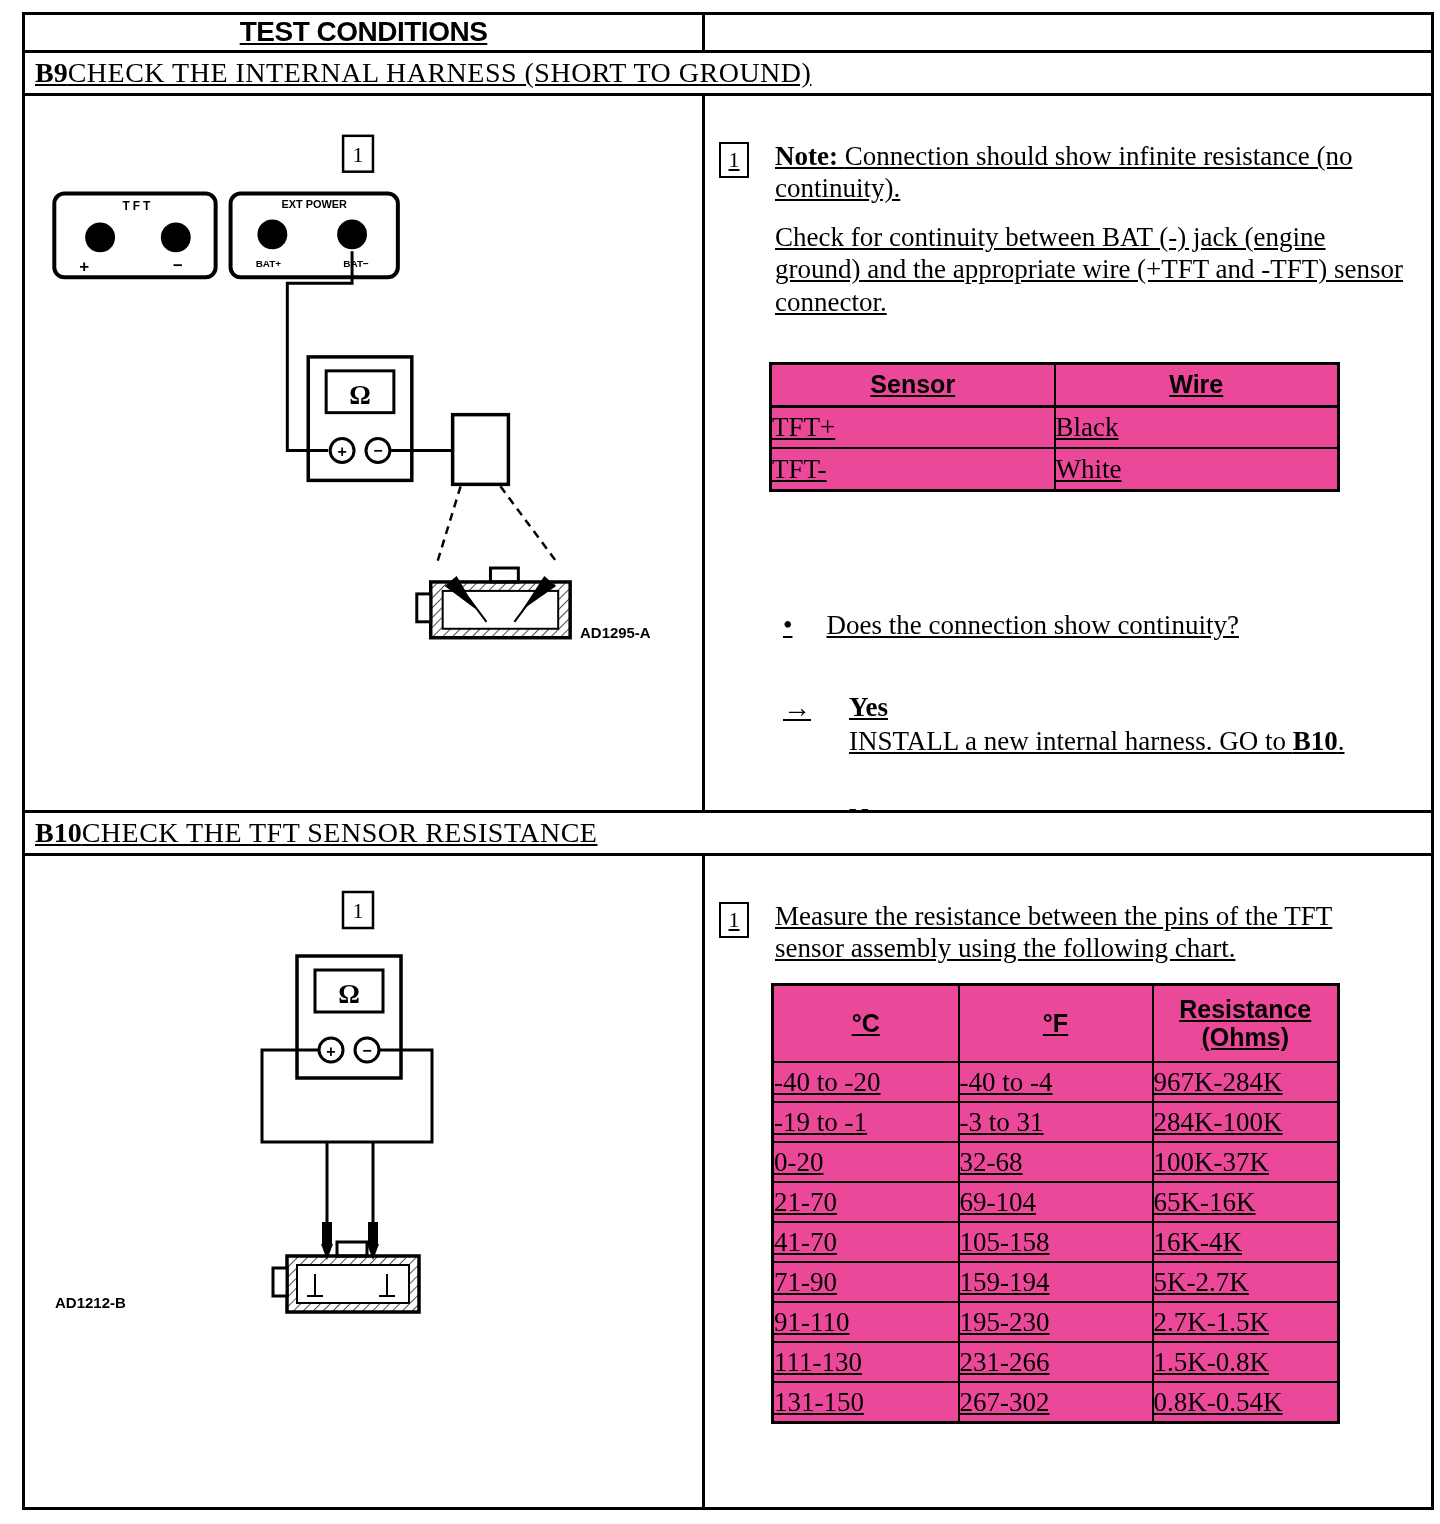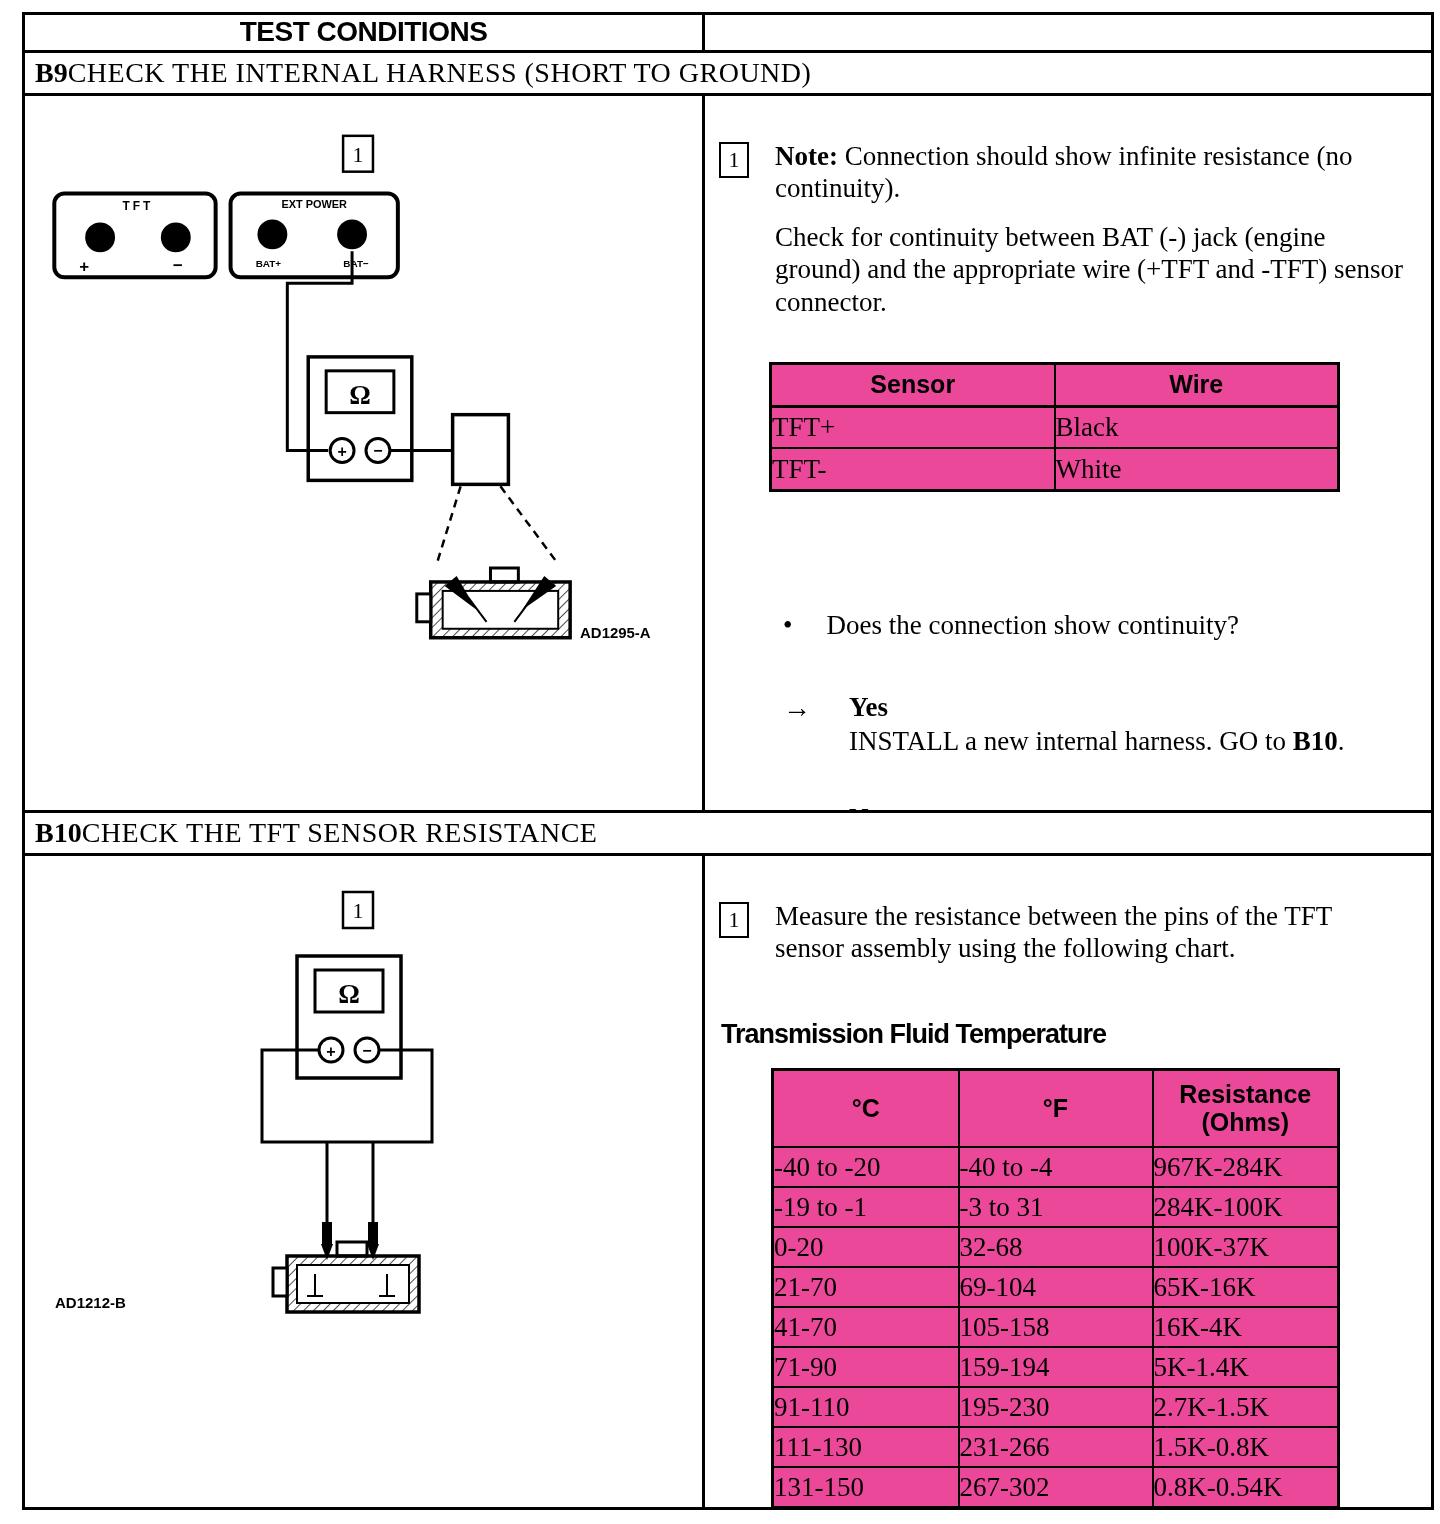--- a/index.html
+++ b/index.html
@@ -4,21 +4,21 @@
 <style>
   * { margin:0; padding:0; box-sizing:border-box; }
   html,body { background:#f4f4f2; }
   body {
     width:1440px; height:1524px; position:relative;
     font-family:"Liberation Serif", serif; color:#000;
     background:#ffffff;
   }
   .doc {
     position:absolute; left:22px; top:12px; width:1412px; height:1498px;
-    border:3px solid #000; background:#fff;
+    border:3px solid #000; background:#fff;text-decoration:underline;
   }
 
   
   .head-row { display:flex; height:38px; border-bottom:3px solid #000; }
   .head-cell {
     font-family:"Liberation Sans", sans-serif; font-weight:bold;
     font-size:28px; letter-spacing:-0.5px; text-align:center; line-height:34px;
   }
   .head-left  { width:680px; border-right:3px solid #000; }
   .head-right { flex:1; }
@@ -259,21 +259,20 @@
         <text x="30" y="452" class="svg-sans" font-size="15">AD1212-B</text>
       </svg>
     </div>
 
     <div class="cell-right">
       <div class="step-row">
         <div class="step-box">1</div>
         <div class="text-block">Measure the resistance between the pins of the TFT sensor assembly using the following chart.</div>
       </div>
 
-      <div class="chart-title">Transmission Fluid Temperature</div>
 
       <table class="data-table temp-table">
         <thead>
           <tr>
             <th class="col-c">°C</th>
             <th class="col-f">°F</th>
             <th class="col-r">
               <div>Resistance</div>
               <div>(Ohms)</div>
             </th>
@@ -301,21 +300,21 @@
               <td>65K-16K</td>
             </tr>
           <tr>
               <td>41-70</td>
               <td>105-158</td>
               <td>16K-4K</td>
             </tr>
           <tr>
               <td>71-90</td>
               <td>159-194</td>
-              <td>5K-1.4K</td>
+              <td>5K-2.7K</td>
             </tr>
           <tr>
               <td>91-110</td>
               <td>195-230</td>
               <td>2.7K-1.5K</td>
             </tr>
           <tr>
               <td>111-130</td>
               <td>231-266</td>
               <td>1.5K-0.8K</td>

